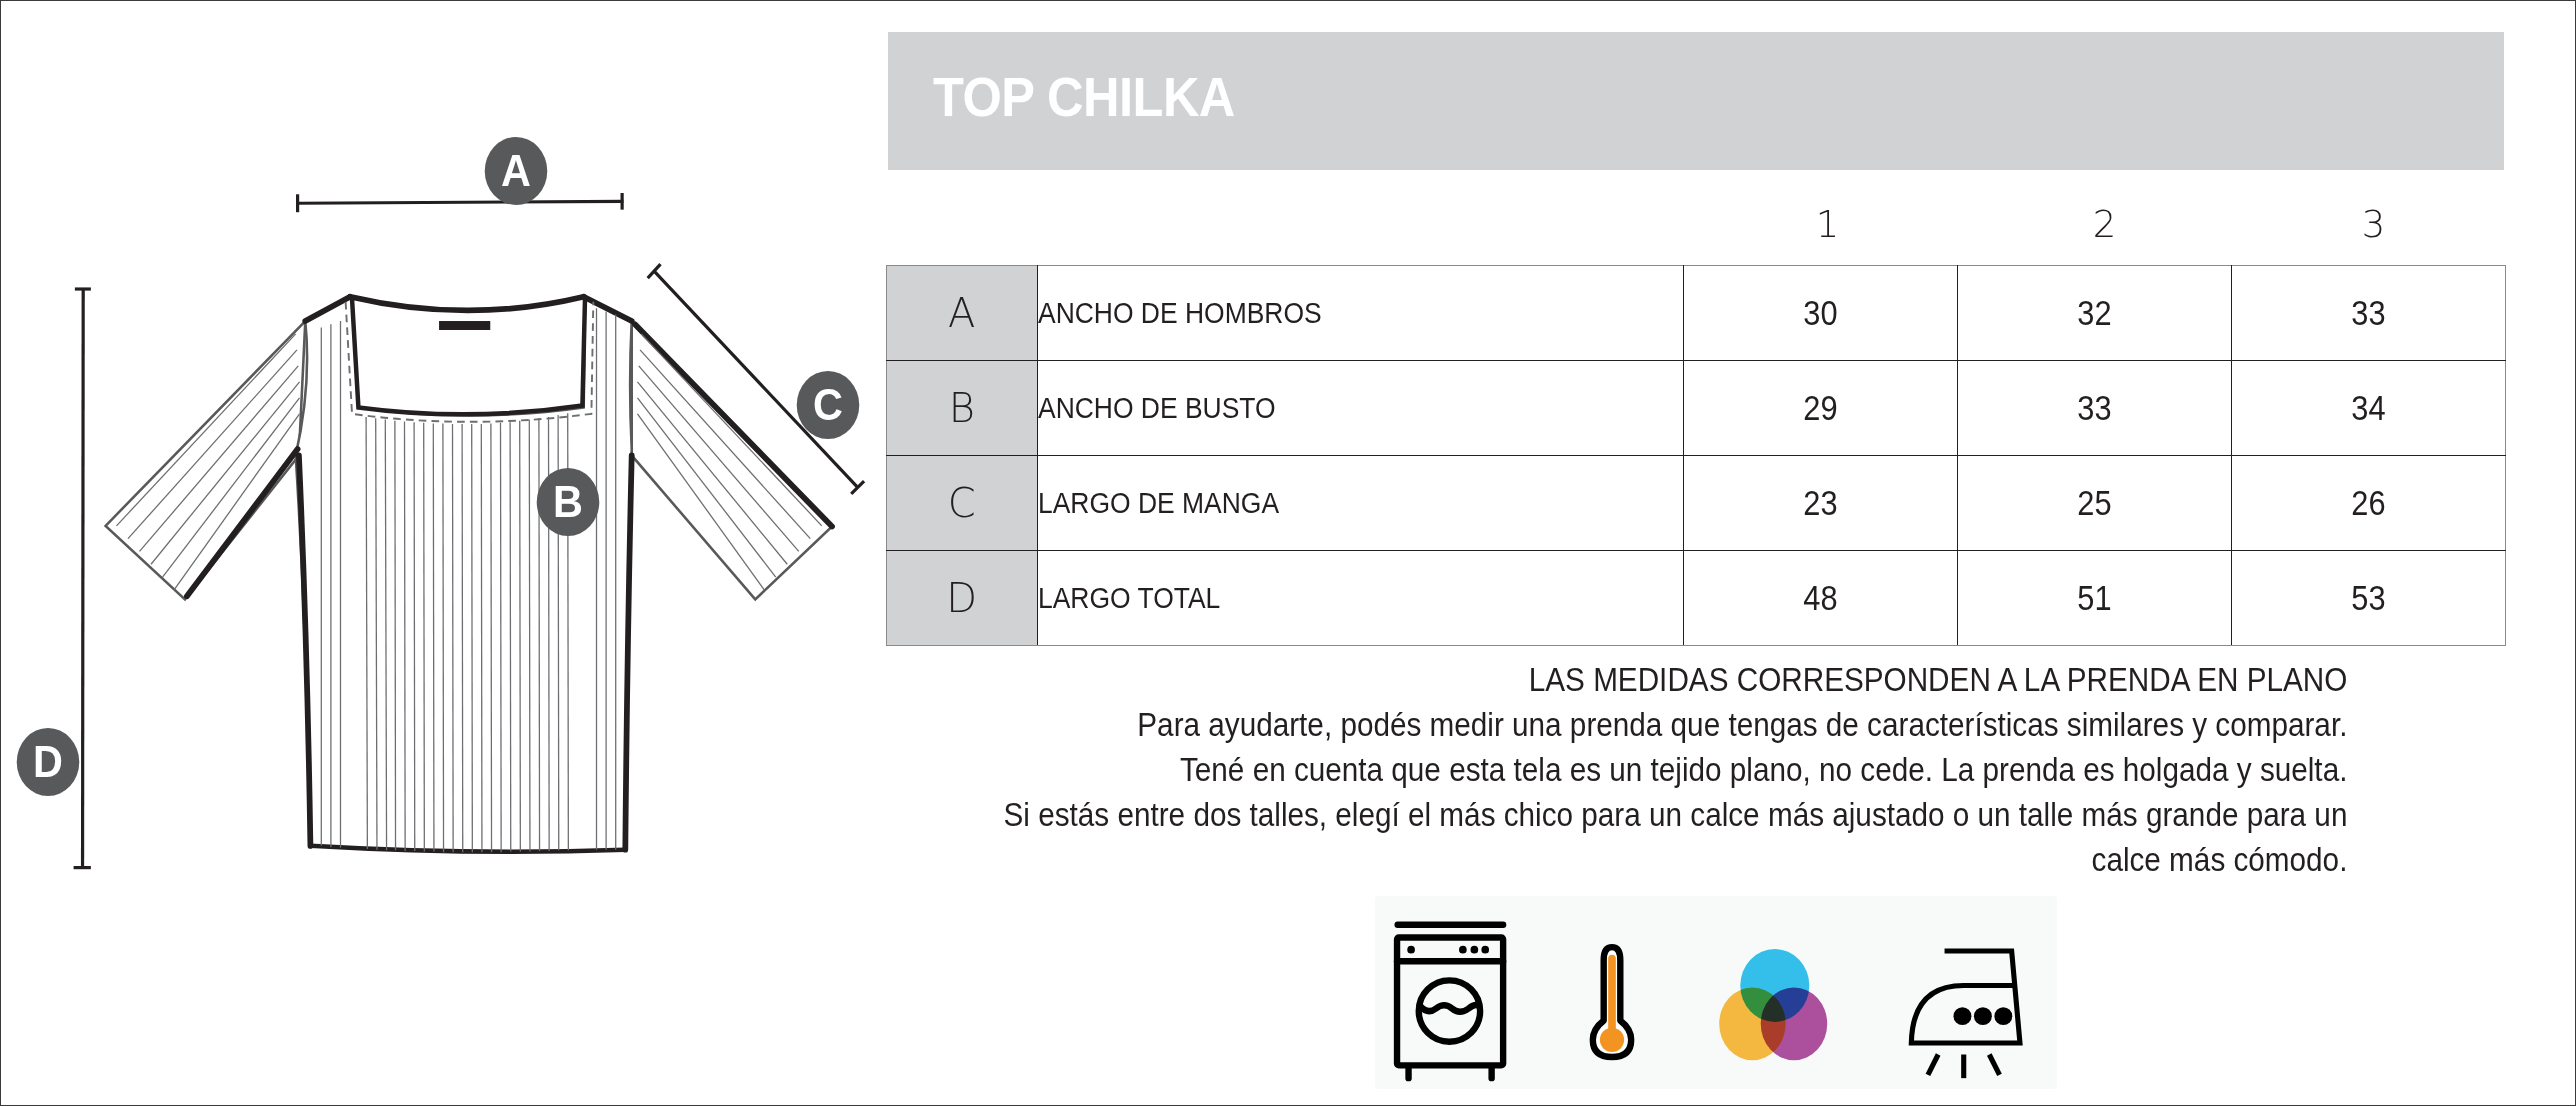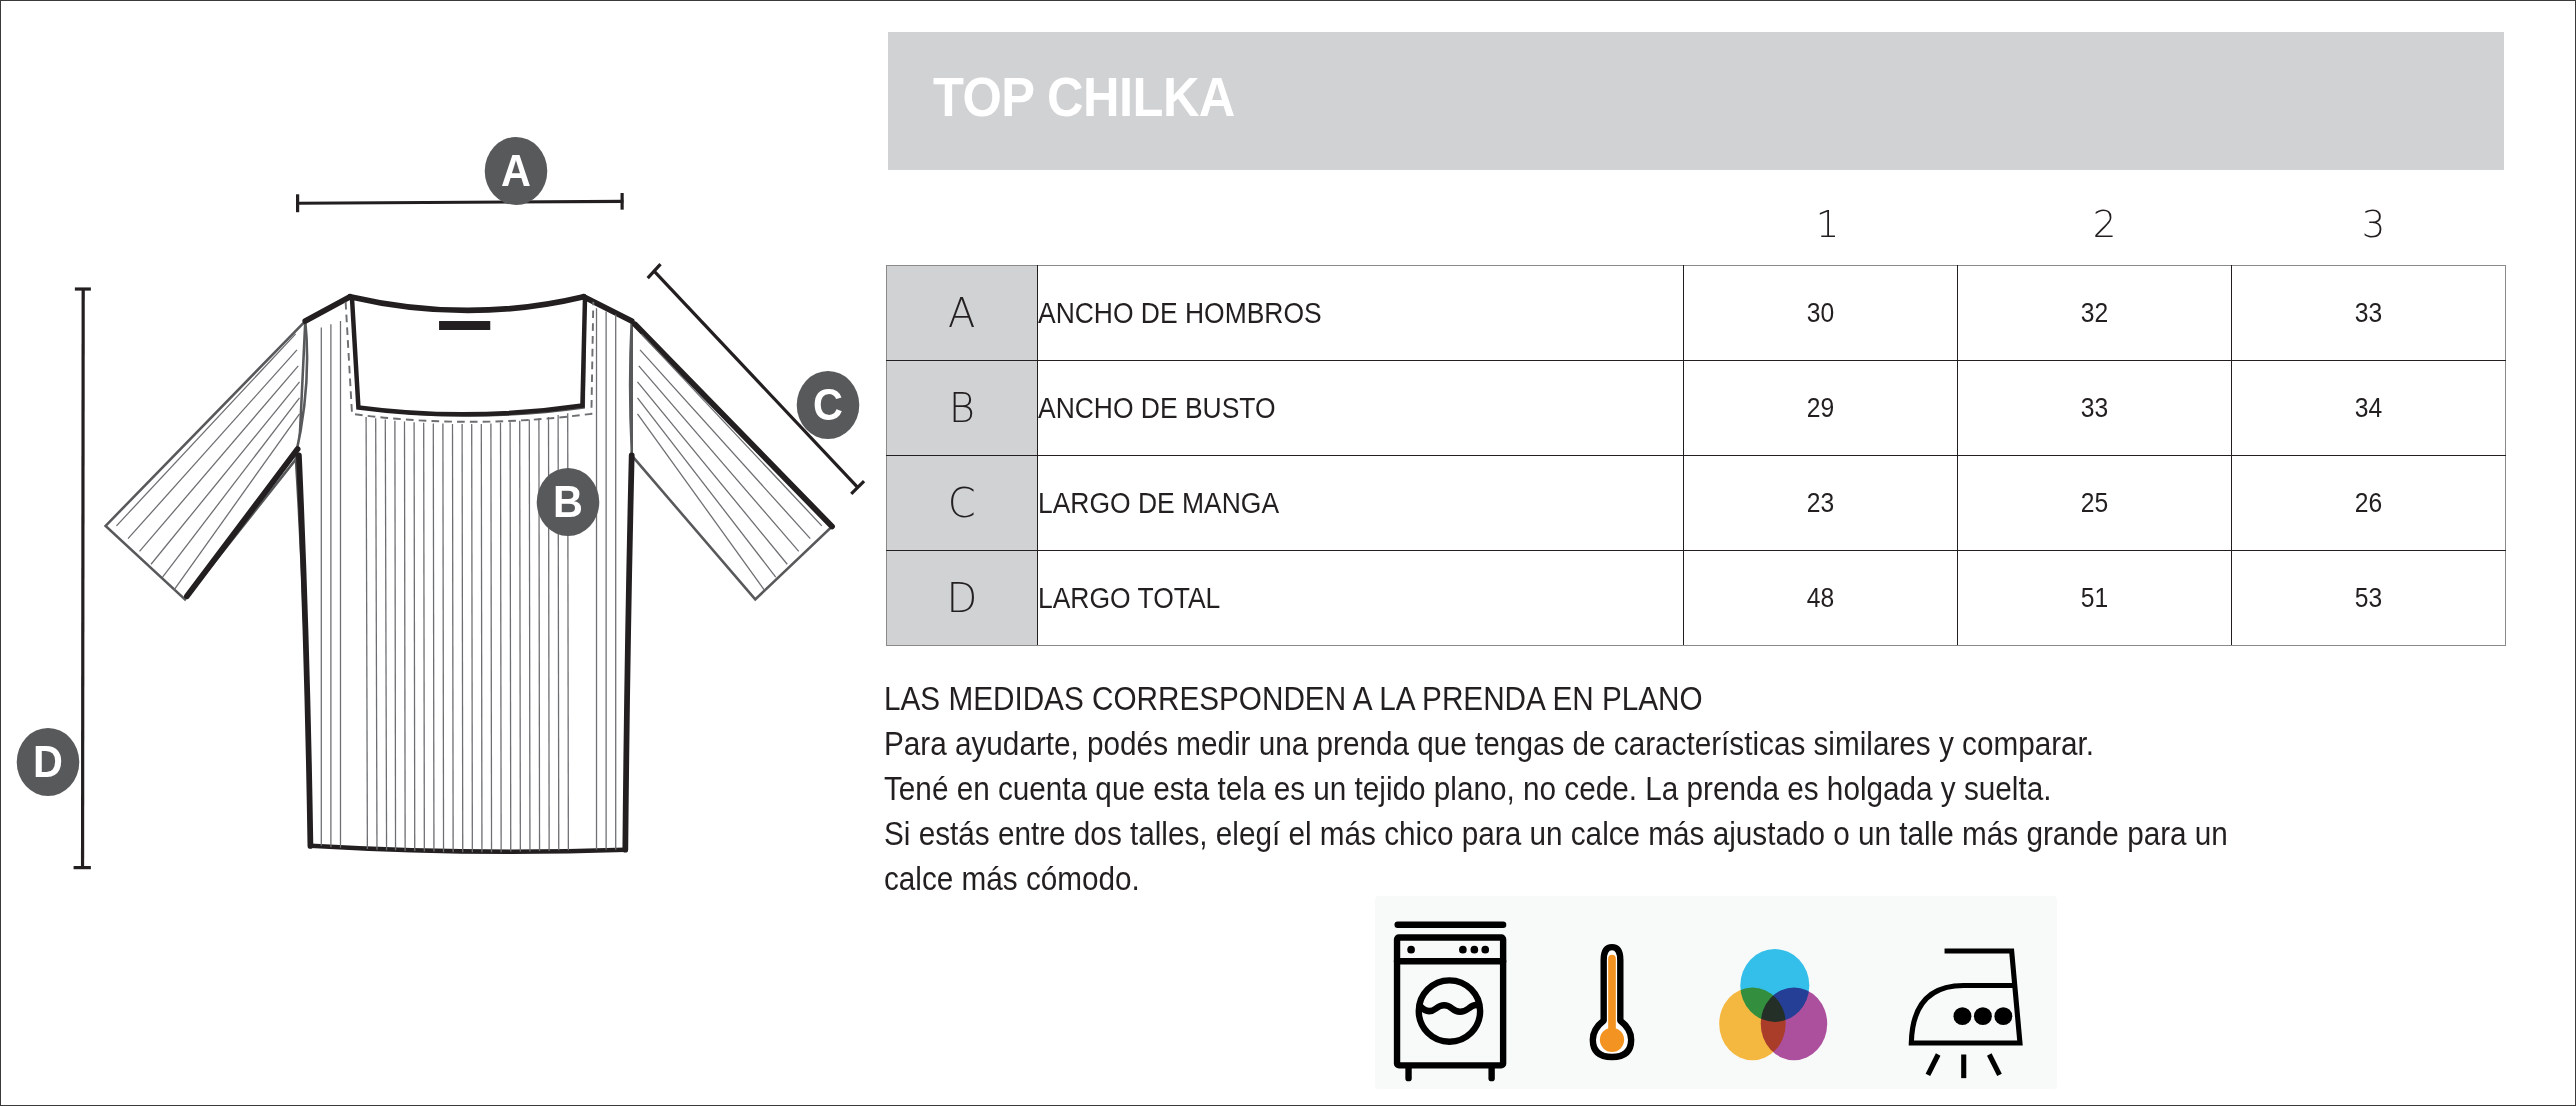--- a/index.html
+++ b/index.html
@@ -47,25 +47,25 @@
     font-family: "DejaVu Sans", sans-serif; font-size: 40px; font-weight: 300; color: #231f20;
   }
   .cell-measure {
     width: 652px; 
     font-family: "Liberation Sans", sans-serif; font-size: 29.4px; color: #231f20;
     transform-origin: left center;
   }
   .cell-measure span { display: inline-block; transform: scaleX(0.9); transform-origin: left center; }
   .cell-val {
     width: 277px; text-align: center;
-    font-family: "Liberation Sans", sans-serif; font-size: 28px; color: #231f20;
+    font-family: "Liberation Sans", sans-serif; font-size: 35px; color: #231f20;
   }
   .cell-val span { display: inline-block; transform: scaleX(0.88); }
   
-  .notes { position: absolute; left: 883px; top: 675px; width: 1626px; }
+  .notes { position: absolute; left: 883px; top: 656px; width: 1626px; text-align: right; }
   .notes p {
     font-family: "Liberation Sans", sans-serif; font-size: 33px; line-height: 45px; color: #231f20;
     white-space: nowrap; transform: scaleX(0.9); transform-origin: left center;
   }
   
   .care-panel {
     position: absolute; left: 1374px; top: 895px; width: 682px; height: 193px;
     background: #f8f9f9; border-radius: 3.8px;
   }
   .care-icon { position: absolute; top: 0; height: 193px; }

